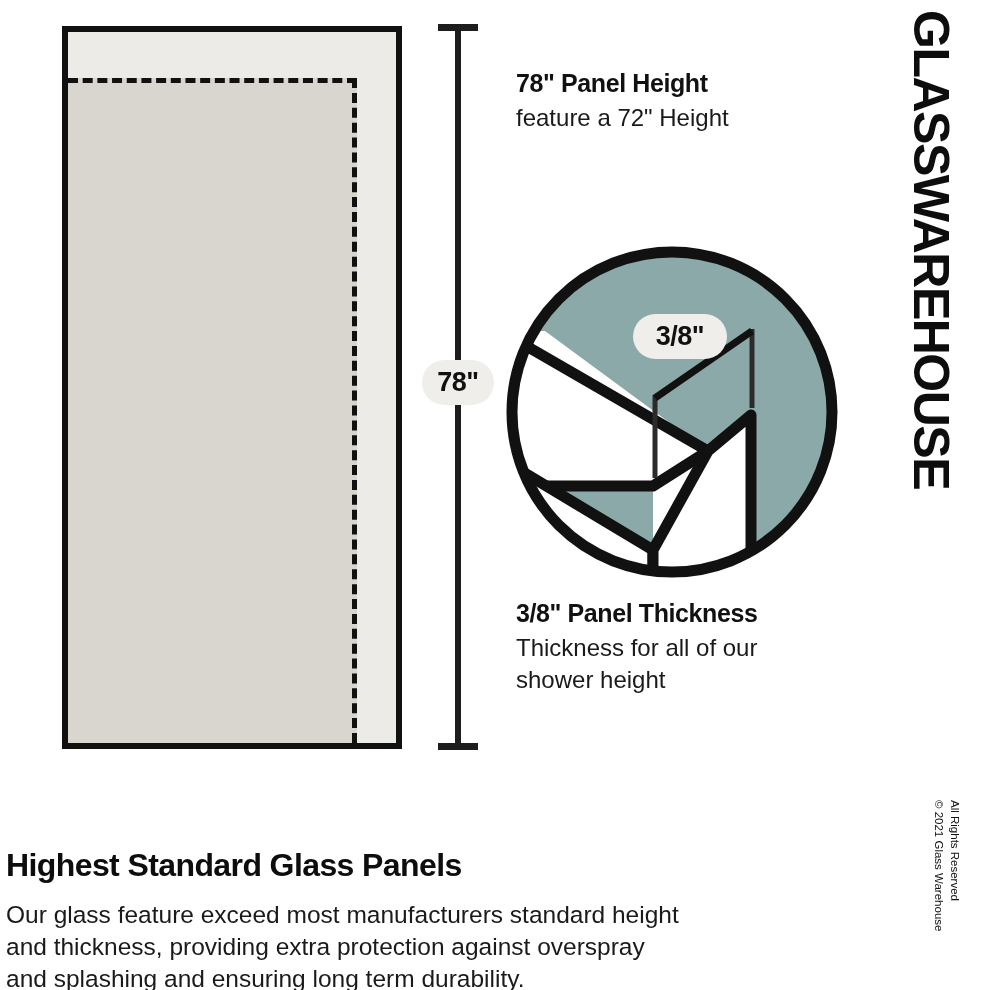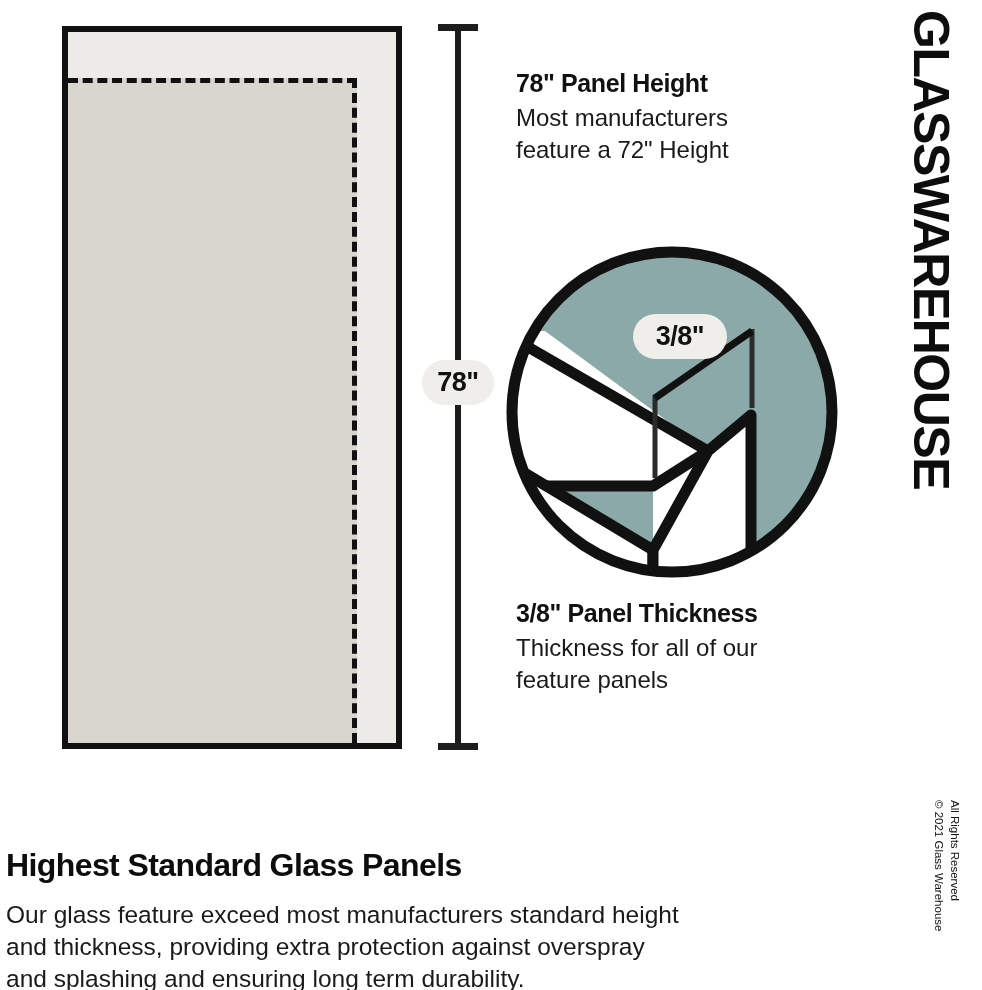--- a/index.html
+++ b/index.html
@@ -220,21 +220,20 @@
 </div>
 
 <div id="dimension-line">
   <div class="dim-cap top"></div>
   <div class="dim-cap bottom"></div>
 </div>
 <div id="dimension-label">78"</div>
 
 <div id="height-callout">
   <p class="callout-title">78" Panel Height</p>
-  <p class="callout-body">Most manufacturers</p>
   <p class="callout-body">feature a 72" Height</p>
 </div>
 
 <svg id="thickness-circle" viewBox="0 0 338 338">
   <defs>
     <clipPath id="circle-clip">
       <circle cx="169" cy="169" r="160"></circle>
     </clipPath>
   </defs>
 
@@ -256,21 +255,21 @@
   </g>
 
   <circle cx="169" cy="169" r="160" fill="none" stroke="#111111" stroke-width="11"></circle>
 </svg>
 
 <div id="thickness-label">3/8"</div>
 
 <div id="thickness-callout">
   <p class="callout-title">3/8" Panel Thickness</p>
   <p class="callout-body">Thickness for all of our</p>
-  <p class="callout-body">feature panels</p>
+  <p class="callout-body">shower height</p>
 </div>
 
 <div id="bottom-block">
   <h1 id="bottom-heading">Highest Standard Glass Panels</h1>
   <p id="bottom-paragraph">
     <span>Our glass feature exceed most manufacturers standard height</span><br>
     <span>and thickness, providing extra protection against overspray</span><br>
     <span>and splashing and ensuring long term durability.</span>
   </p>
 </div>

